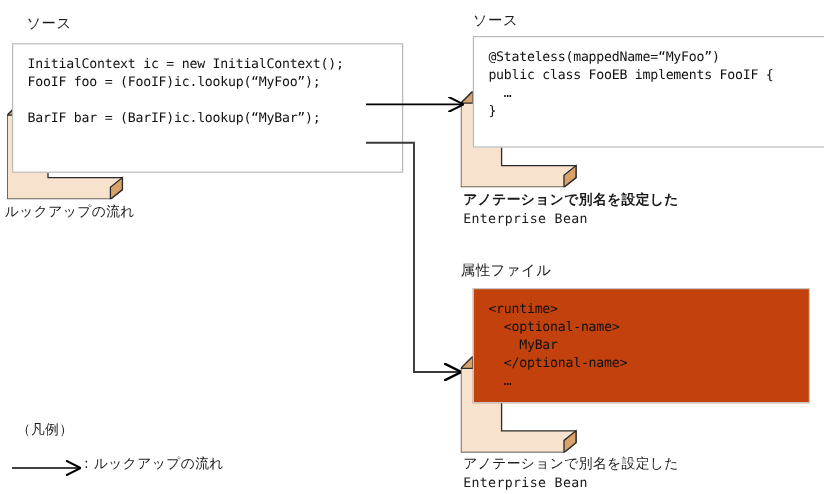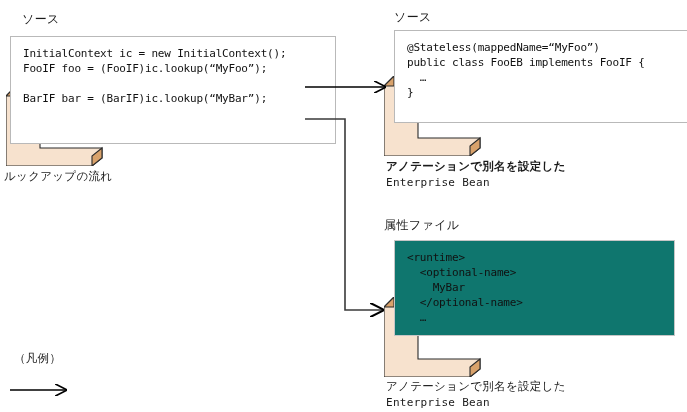--- a/index.html
+++ b/index.html
@@ -48,21 +48,21 @@
     background: #ffffff;
     font-family: "DejaVu Sans Mono", monospace;
     font-size: 11px;
     line-height: 15px;
     color: #111111;
     white-space: pre;
     padding: 9px 10px 9px 12px;
     letter-spacing: -0.2px;
   }
   .codebox.gray {
-    background: #0f766e;
+    background: #c2410c;
     border: 1px solid #c6c6c6;
   }
 
   
   #arrows {
     position: absolute;
     left: 0; top: 0;
     width: 687px; height: 412px;
     pointer-events: none;
   }
@@ -143,14 +143,15 @@
 
     <polyline points="305,119 345,119 345,310 383,310" fill="none" stroke="#3a3a3a" stroke-width="1.6" marker-end="url(#openArrow)"></polyline>
   </svg>
 
   <div class="caption" style="left:14px; top:350px;">（凡例）</div>
 
   <svg class="legend-line" style="left:8px; top:383px;" width="70" height="14">
     <line x1="2" y1="7" x2="58" y2="7" stroke="#000000" stroke-width="1.4" marker-end="url(#openArrow)"></line>
   </svg>
 
+  <div class="caption" style="left:70px; top:378px;">: ルックアップの流れ</div>
 
 </div>
 
 </body></html>

